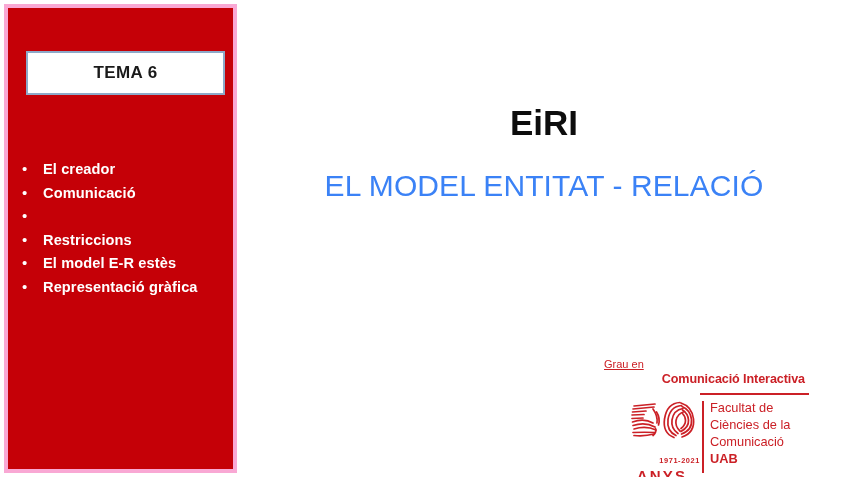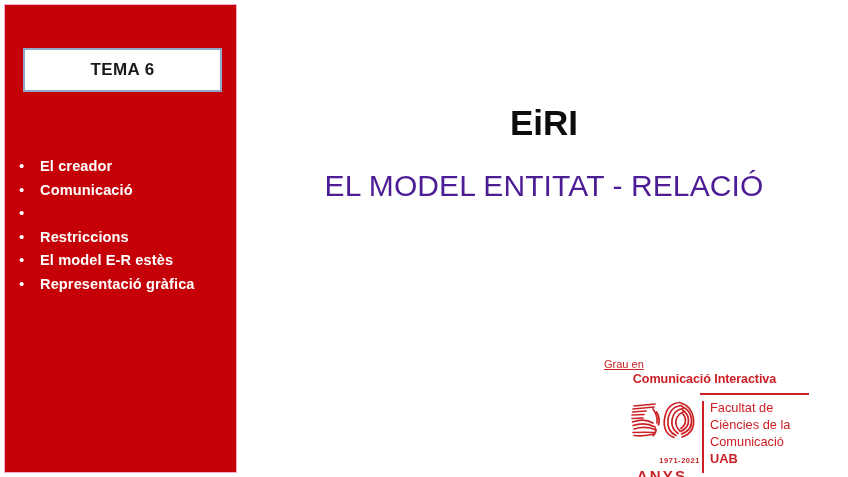--- a/index.html
+++ b/index.html
@@ -19,21 +19,21 @@
   }
 
   
   #sidebar-panel {
     position: absolute;
     left: 4px;
     top: 4px;
     width: 233px;
     height: 469px;
     background: #C50007;
-    border: 1px solid #f9a8d4;
+    border: 4px solid #f9a8d4;
     box-sizing: border-box;
     padding-left: 16px;
   }
 
   
   #tema-box {
     position: absolute;
     left: 18px;
     top: 43px;
     width: 199px;
@@ -93,42 +93,42 @@
     font-size: 35px;
     font-weight: bold;
     color: #0d0d0d;
     letter-spacing: 0px;
     line-height: 1.1;
   }
   #subtitle {
     margin-top: 26px;
     font-size: 30px;
     font-weight: normal;
-    color: #4c1d95;
+    color: #3b82f6;
     letter-spacing: 0.1px;
     line-height: 1.1;
   }
 
   
   #logo-lockup {
     position: absolute;
     left: 604px;
     top: 358px;
     width: 210px;
   }
   #logo-grau-line {
     text-align: left;
     font-size: 11px;
     color: #CB2026;
     line-height: 1.25;
     padding-right: 9px;
     text-decoration: underline;
   }
   #logo-programme {
-    text-align: center;
+    text-align: right;
     font-size: 12.6px;
     font-weight: bold;
     color: #CB2026;
     line-height: 1.25;
     padding-right: 9px;
     letter-spacing: -0.1px;
   }
   #logo-rule {
     position: absolute;
     left: 96px;

